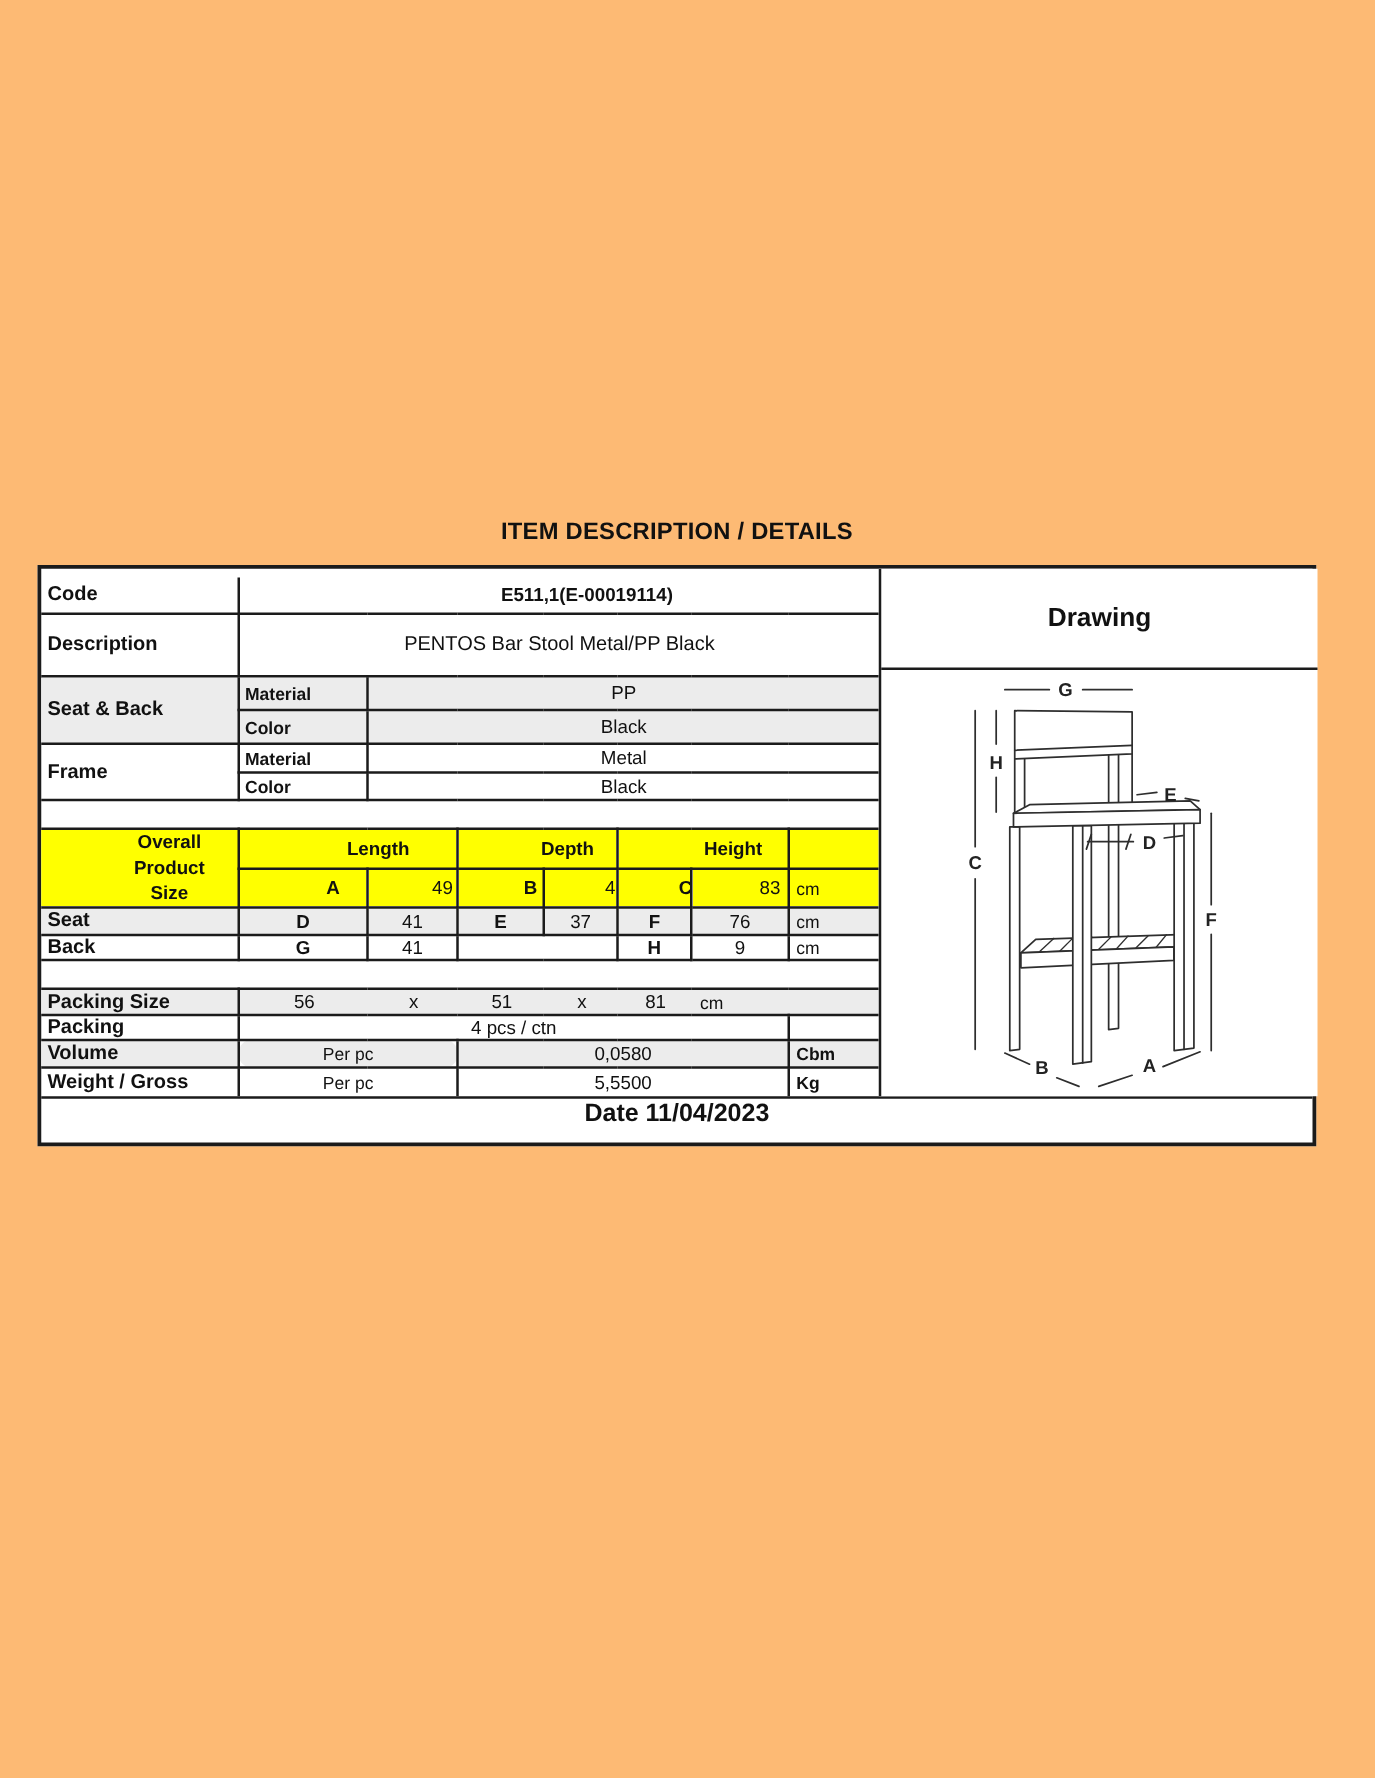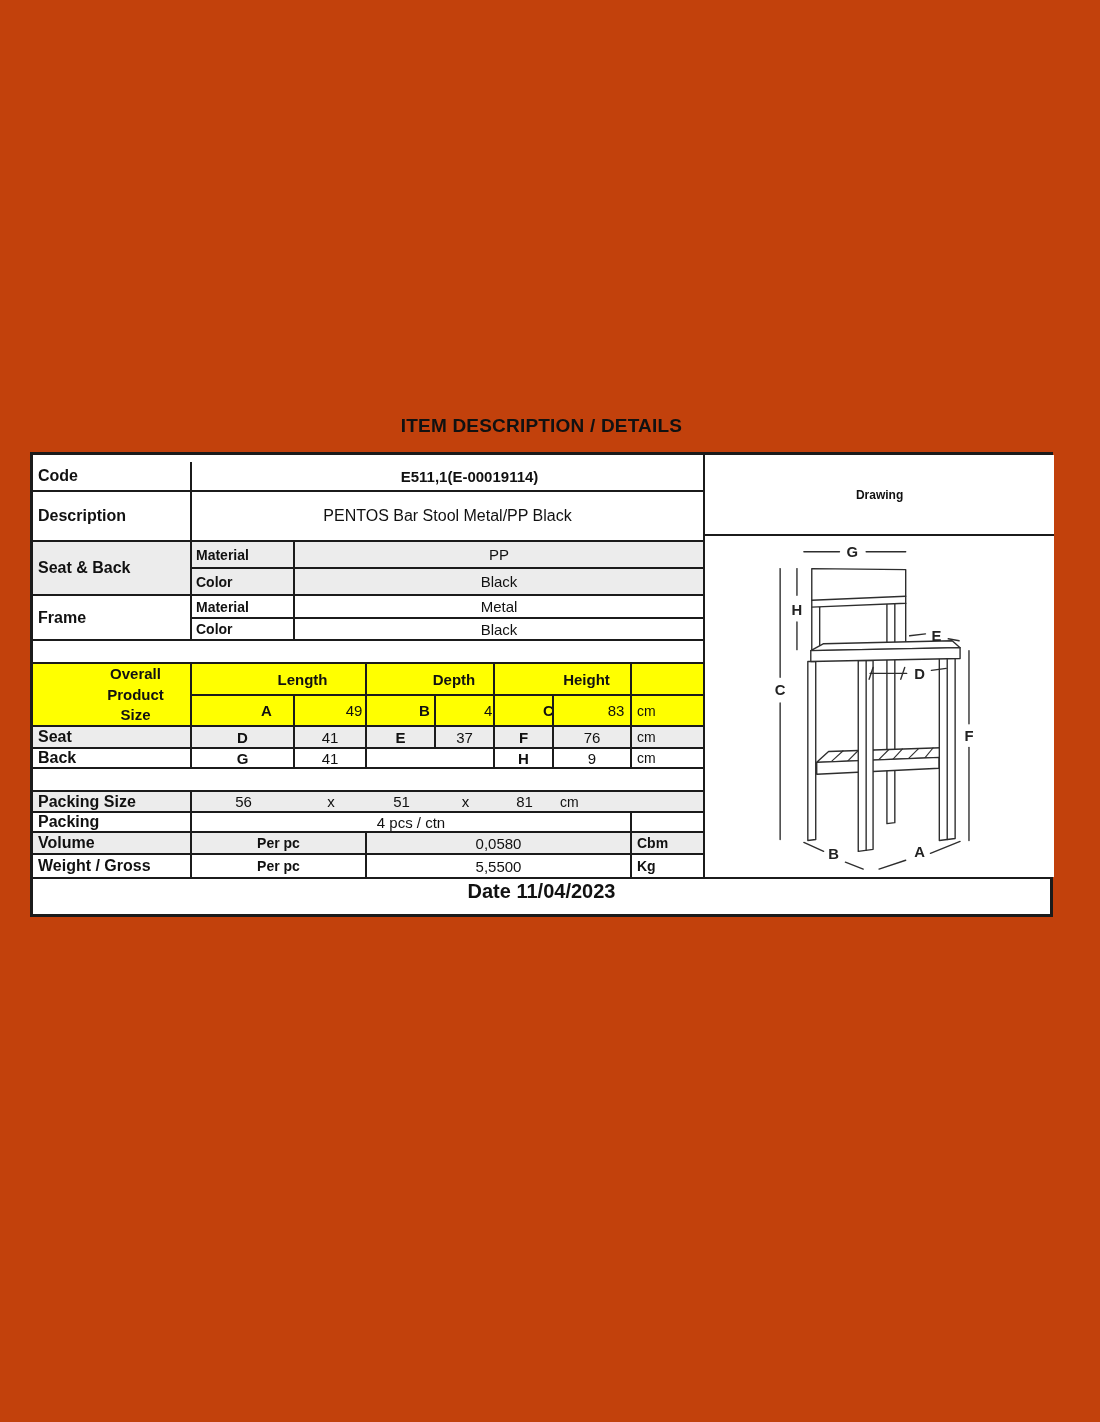--- a/index.html
+++ b/index.html
@@ -1,18 +1,18 @@
 <!DOCTYPE html>
 <html><head>
 <meta charset="utf-8">
 <style>
   * { margin:0; padding:0; box-sizing:border-box; }
   html,body { background:#ffffff; }
   body { font-family:"Liberation Sans", sans-serif; color:#111; }
-  .sheet { position:relative; width:1100px; height:1422px; background:#c2410c; overflow:hidden; }
+  .sheet { position:relative; width:1100px; height:1422px; background:#fdba74; overflow:hidden; }
 
   .doc-title {
     position:absolute; left:30px; top:415px; width:1023px;
     text-align:center; font-size:19px; font-weight:bold; letter-spacing:0.2px;
   }
 
   .spec { position:absolute; left:30px; top:452px; width:1023px; border:3px solid #1b1b1b; background:#fff; }
   .main { display:flex; align-items:flex-end; }
 
   table.left { width:670px; border-collapse:collapse; table-layout:fixed; }
@@ -20,35 +20,35 @@
   table.left td.noR { border-right:none; }
   table.left tr.lastRow td { border-bottom:none; }
 
   td.rowlabel { font-weight:bold; font-size:16px; padding-left:5px; }
   td.sublabel { font-weight:bold; font-size:14px; padding-left:4px; }
   td.val      { font-size:15px; text-align:center; }
   td.key      { font-weight:bold; font-size:15px; text-align:center; }
   td.num      { font-size:15px; text-align:center; }
   td.unit     { font-size:14px; padding-left:5px; }
   td.unitB    { font-size:14px; font-weight:bold; padding-left:5px; }
-  td.perpc    { font-weight:bold; font-size:14px; text-align:center; }
+  td.perpc    { font-weight:normal; font-size:14px; text-align:center;border-radius:10px; }
 
   .shade  { background:#ececec; }
   .yellow { background:#ffff00;padding-left:48px; }
 
   .ylabel { font-weight:bold; font-size:15px; text-align:center; line-height:1.35; }
   td.yhead { font-weight:bold; font-size:15px; text-align:center; }
 
   .psgrid { display:grid; grid-template-columns:103px 72px 69px 59px 59px 1fr; align-items:center; font-size:15px; }
   .psgrid span { text-align:center; }
   .psgrid span.u { text-align:left; padding-left:6px; font-size:14px; }
 
   .panel { flex:1; border-left:2px solid #1b1b1b; display:flex; flex-direction:column; background:#fff; }
   .panel-header { height:81px; border-bottom:2px solid #1b1b1b; display:flex; align-items:center; justify-content:center;
-                  font-weight:bold; font-size:12px; }
+                  font-weight:bold; font-size:21px; }
   .panel-body { flex:1; position:relative; }
   .panel-body svg { display:block; }
 
   .date-row { border-top:2px solid #1b1b1b; height:37px; line-height:24px; text-align:center;
               font-weight:bold; font-size:20px; }
 
   svg .ln   { stroke:#2e2e2e; stroke-width:1.4; fill:none; stroke-linecap:round; }
   svg .shape{ stroke:#2e2e2e; stroke-width:1.4; fill:#ffffff; stroke-linejoin:round; }
   svg .thin { stroke:#2e2e2e; stroke-width:1.1; fill:none; }
   svg text  { font-family:"Liberation Sans", sans-serif; font-size:15px; font-weight:600; fill:#222; text-anchor:middle; }

